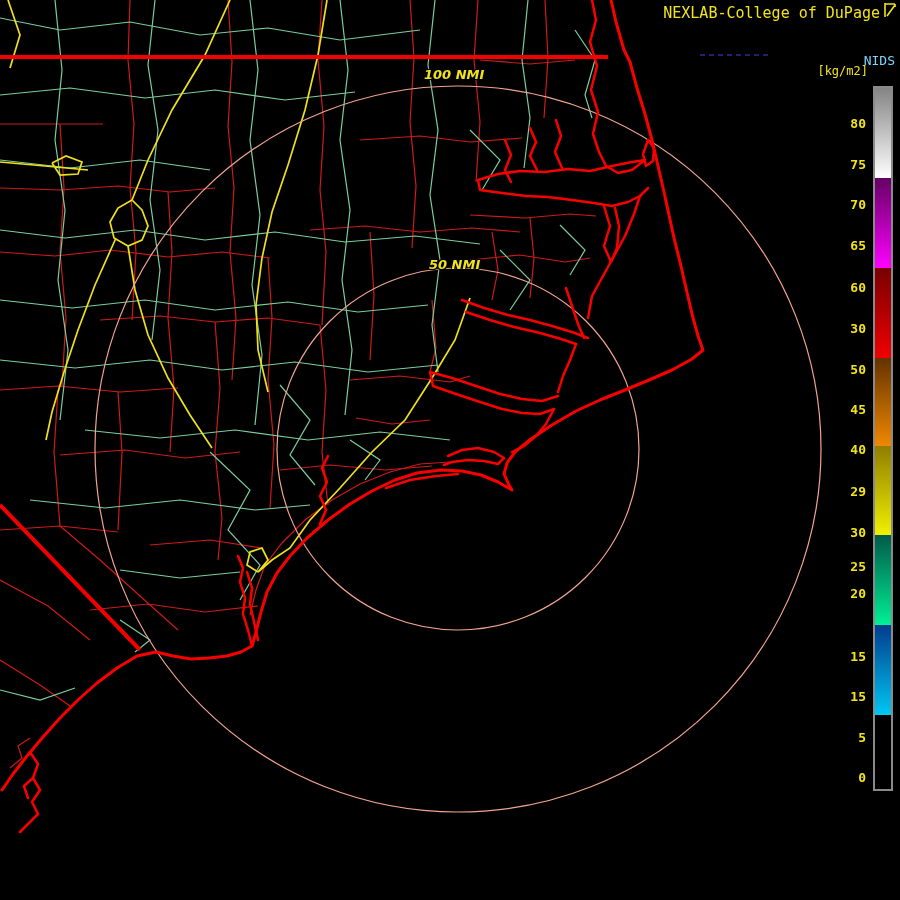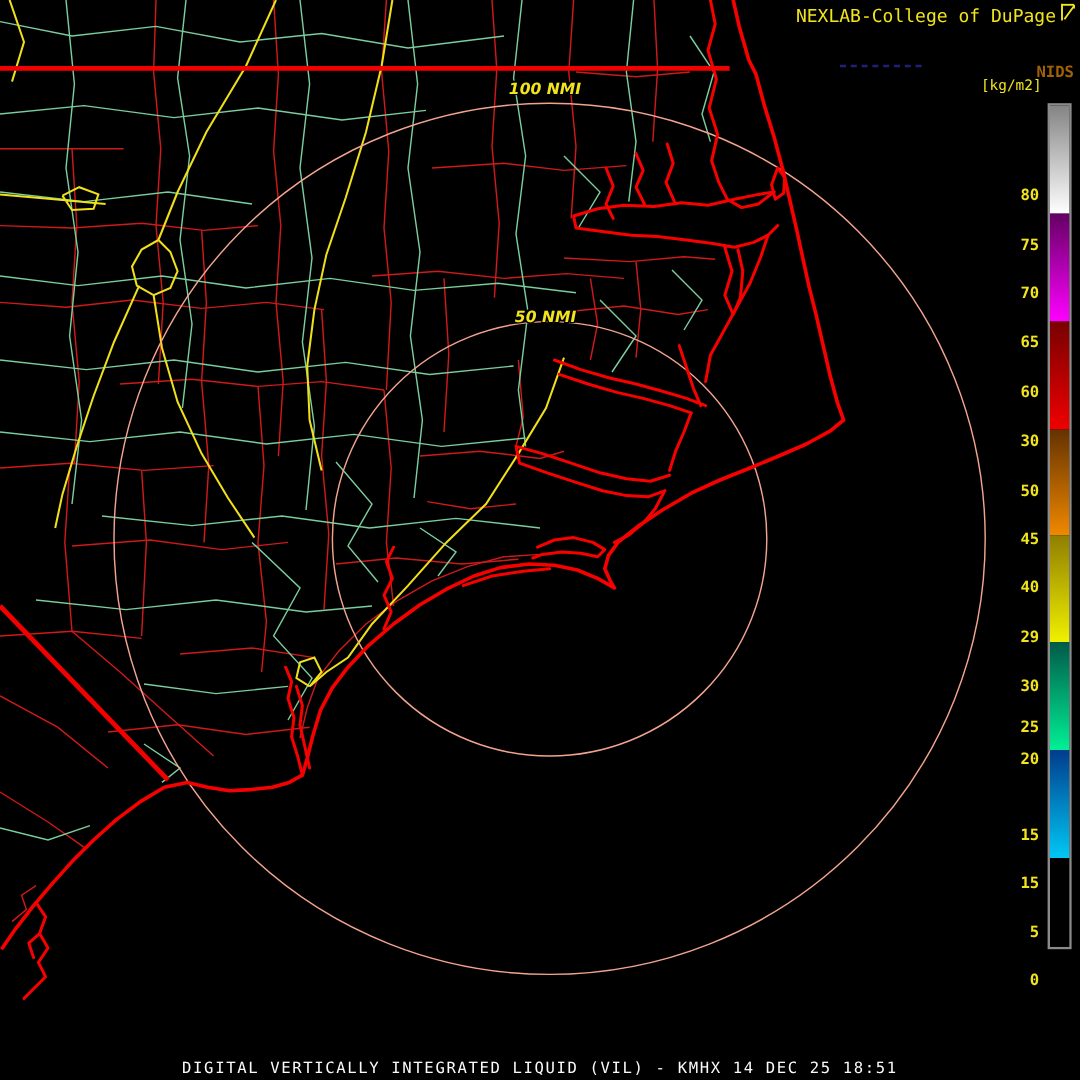--- a/index.html
+++ b/index.html
@@ -12,36 +12,36 @@
   .ring{stroke:#f2a48e;stroke-width:1.2;fill:none;}
   .stateline{stroke:#f20000;stroke-width:4;fill:none;}
   .coast{stroke:#f80000;stroke-width:3;fill:none;stroke-linejoin:round;stroke-linecap:round;}
   .coast2{stroke:#f80000;stroke-width:2.5;fill:none;stroke-linejoin:round;stroke-linecap:round;}
   .gridline{stroke:#20207a;stroke-width:2;stroke-dasharray:5 4;fill:none;}
   .ring-label{position:absolute;color:#f2e41c;font:italic bold 13px "DejaVu Sans",sans-serif;
       text-shadow:-1px -1px 0 #000,1px -1px 0 #000,-1px 1px 0 #000,1px 1px 0 #000,0 0 3px #000;
       white-space:nowrap;}
   #brand{position:absolute;top:4px;right:20px;font-size:15px;color:#f2e41c;white-space:nowrap;}
   #brand-logo{position:absolute;top:3px;right:3px;}
-  #scale-title{position:absolute;top:53px;right:5px;font-size:13px;font-weight:bold;color:#a16207;}
+  #scale-title{position:absolute;top:53px;right:5px;font-size:13px;font-weight:normal;color:#7dd3fc;}
   #scale-units{position:absolute;top:64px;right:32px;font-size:12px;color:#f2e41c;text-align:center;}
   #colorbar{position:absolute;left:873px;top:86px;width:16px;height:701px;
             border:2px solid #8a8a8a;background:#000;}
   #colorbar .seg{width:100%;}
   .seg-gray  {height:12.84%;background:linear-gradient(#848484,#ffffff);}
   .seg-purple{height:12.84%;background:linear-gradient(#640064,#ff00ff);}
   .seg-red   {height:12.84%;background:linear-gradient(#780000,#f00000);}
   .seg-orange{height:12.55%;background:linear-gradient(#643200,#f08800);}
   .seg-yellow{height:12.70%;background:linear-gradient(#907e00,#f0f000);}
   .seg-teal  {height:12.84%;background:linear-gradient(#005a48,#00f096);}
   .seg-blue  {height:12.84%;background:linear-gradient(#003c8c,#00c8f5);}
   .seg-black {height:10.56%;background:#000;}
   #ticks{position:absolute;left:826px;top:0;width:40px;height:900px;}
   #ticks .tick{position:absolute;right:0;width:40px;text-align:right;
-               color:#f2e41c;font-size:13px;font-weight:bold;margin-top:40px;}
+               color:#f2e41c;font-size:13px;font-weight:bold;}
   #footer{position:absolute;left:0;right:0;top:883px;text-align:center;color:#fafafa;
           font-size:13px;letter-spacing:1.35px;white-space:nowrap;}
 </style>
 </head>
 <body>
 
 <div id="stage">
 
   <svg id="map-svg" width="900" height="900" viewBox="0 0 900 900">
 
@@ -124,15 +124,14 @@
     <span class="tick" style="top:484px">29</span>
     <span class="tick" style="top:525px">30</span>
     <span class="tick" style="top:559px">25</span>
     <span class="tick" style="top:586px">20</span>
     <span class="tick" style="top:649px">15</span>
     <span class="tick" style="top:689px">15</span>
     <span class="tick" style="top:730px">5</span>
     <span class="tick" style="top:770px">0</span>
   </div>
 
-  <div id="footer">DIGITAL VERTICALLY INTEGRATED LIQUID (VIL) - KMHX 14 DEC 25 18:51</div>
 
 </div>
 
 </body></html>

